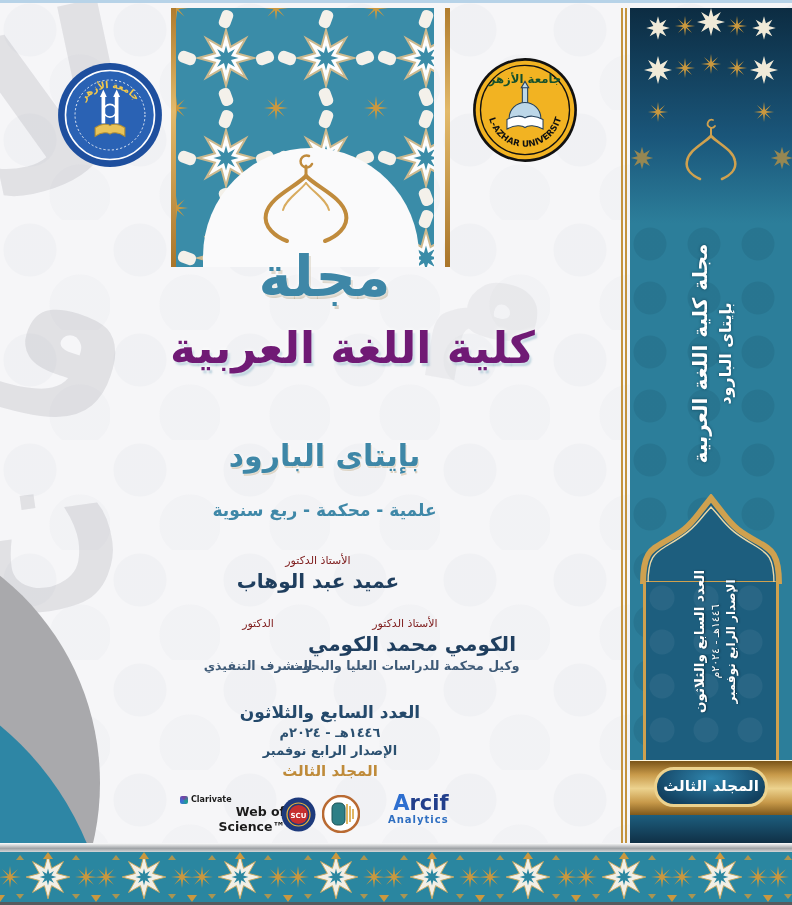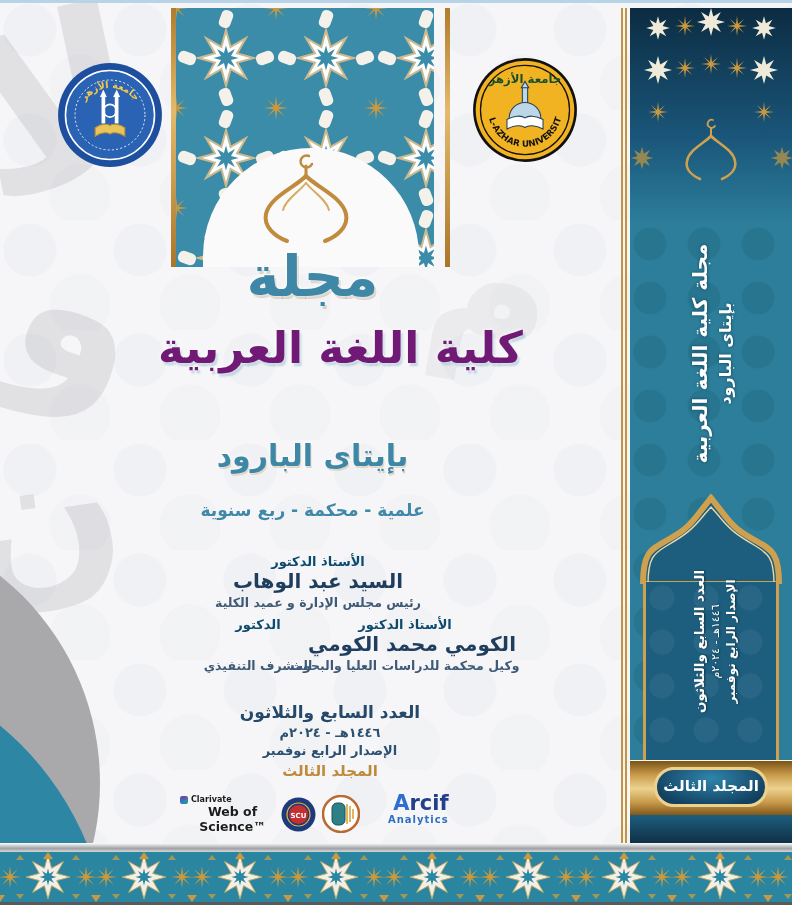--- a/index.html
+++ b/index.html
@@ -23,44 +23,44 @@
   .gstripe{top:8px;width:5px;height:259px;background:linear-gradient(180deg,#b07c2e,#e3ba6b 40%,#a9752a);}
   .gs-l{left:171px;} .gs-r{left:445px;}
   .gold-rule{left:621px;top:8px;width:6px;height:835px;
     background:linear-gradient(90deg,#c3933d 0 2px,rgba(0,0,0,0) 2px 4px,#c3933d 4px 6px);}
   
   .arch{left:203px;top:148px;width:216px;height:119px;border-radius:110px 110px 0 0;background:#fafafb;}
   
   .seal-left{left:57px;top:62px;width:106px;height:106px;}
   .azhar{left:472px;top:57px;width:106px;height:106px;}
   
-  .tcenter{left:0;width:625px;text-align:center;}
+  .tcenter{left:12px;width:625px;text-align:center;}
   .t-word{top:244px;font-size:56px;font-weight:bold;color:#3e87a7;
     text-shadow:0 0 5px #fff,2px 3px 0 rgba(120,90,30,.25);}
   .t-main{top:322px;font-size:44px;font-weight:bold;color:#701a75;
     text-shadow:0 0 5px #fff,2px 3px 2px rgba(62,135,167,.35);margin-left:28px;}
   .t-loc{top:438px;font-size:30px;font-weight:bold;color:#3e87a7;
     text-shadow:0 0 4px #fff,1px 2px 0 rgba(150,110,40,.3);}
   .tagline{top:500px;font-size:17px;font-weight:bold;color:#3f88a8;}
   
-  .lbl{font-size:13px;font-weight:bold;color:#0c4a6e;}
+  .lbl{font-size:11px;font-weight:normal;color:#7f1d1d;}
   .nm{font-size:20px;font-weight:bold;color:#1f3e5e;}
   .rl{font-size:12.5px;font-weight:bold;color:#3e5a77;}
   .dean{left:8px;width:620px;text-align:center;}
   .sup{left:0;width:516px;text-align:center;}
   .vice{left:145px;width:520px;text-align:center;}
   
   .issue{left:35px;width:590px;text-align:center;}
   .iss-no{top:702px;font-size:17px;font-weight:bold;color:#24496b;}
   .iss-yr{top:725px;font-size:13px;font-weight:bold;color:#2b5070;}
   .iss-ed{top:743px;font-size:13px;font-weight:bold;color:#2b5070;}
   .iss-vol{top:762px;font-size:15px;font-weight:bold;color:#bf8b3a;}
   
   .ltr{direction:ltr;}
-  .clarivate{left:180px;top:795px;width:105px;text-align:center;color:#1b1b1b;}
+  .clarivate{left:180px;top:795px;width:105px;text-align:right;color:#1b1b1b;}
   .clarivate .l1{font-size:8px;font-weight:bold;display:flex;align-items:center;gap:3px;}
   .cmark{width:8px;height:8px;border-radius:2px;display:inline-block;
     background:conic-gradient(#7a3fa0,#1d9e8f,#3a6fd8,#7a3fa0);}
   .clarivate .l2{font-size:12.5px;font-weight:bold;}
   .arcif{left:374px;top:793px;text-align:right;}
   .arcif .a1{font-size:21px;font-weight:bold;color:#223f8c;line-height:1;}
   .arcif .a1 b{color:#2e6fd0;}
   .arcif .a2{font-size:10px;font-weight:bold;color:#2f6fc1;letter-spacing:1px;margin-left:14px;}
   
   .spine{left:630px;top:8px;width:162px;height:835px;overflow:hidden;background:#2c7e9a;
@@ -184,22 +184,21 @@
       <textPath href="#azb" startOffset="50%" text-anchor="middle">AL-AZHAR UNIVERSITY</textPath>
     </text>
   </svg>
 
   <div class="abs tcenter t-word">مجلة</div>
   <div class="abs tcenter t-main">كلية اللغة العربية</div>
   <div class="abs tcenter t-loc">بإيتاى البارود</div>
   <div class="abs tcenter tagline">علمية - محكمة - ربع سنوية</div>
 
   <div class="abs dean lbl" style="top:554px;">الأستاذ الدكتور</div>
-  <div class="abs dean nm" style="top:569px;">السيد عبد الوهاب</div>
-  <div class="abs dean rl" style="top:595px;">رئيس مجلس الإدارة و عميد الكلية</div>
+  <div class="abs dean nm" style="top:569px;">عميد عبد الوهاب</div>
 
   <div class="abs sup lbl" style="top:617px;">الدكتور</div>
   <div class="abs sup nm" style="top:632px;text-align:right;">الكومي محمد الكومي</div>
   <div class="abs sup rl" style="top:658px;">المشرف التنفيذي</div>
 
   <div class="abs vice lbl" style="top:617px;">الأستاذ الدكتور</div>
   <div class="abs vice rl" style="top:658px;">وكيل محكمة للدراسات العليا والبحوث</div>
 
   <div class="abs issue iss-no">العدد السابع والثلاثون</div>
   <div class="abs issue iss-yr">١٤٤٦هـ - ٢٠٢٤م</div>

